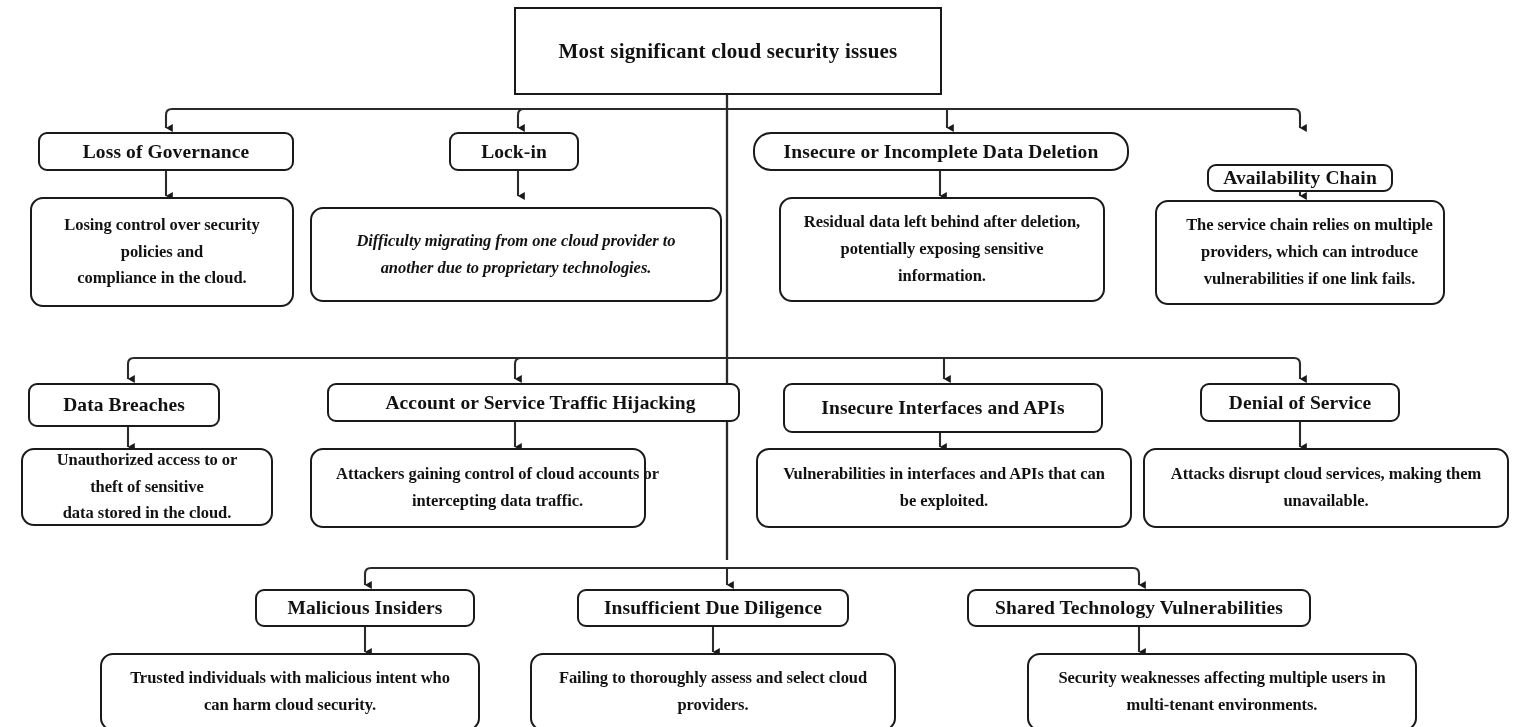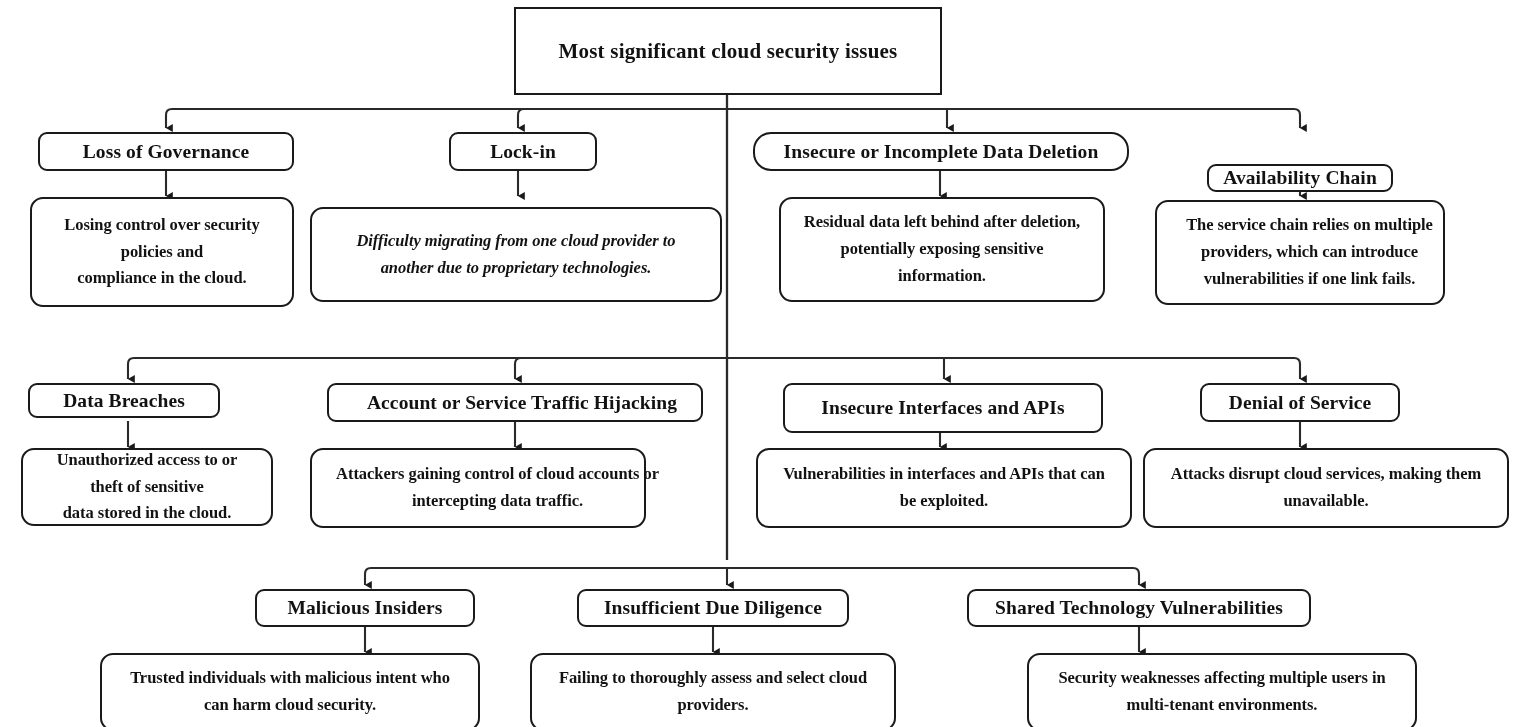--- a/index.html
+++ b/index.html
@@ -76,21 +76,21 @@
     <span>Loss of Governance</span>
   </div>
   <div class="node desc" style="left:30px;top:197px;width:264px;height:110px;">
     <span>
       <span class="ln">Losing control over security</span>
       <span class="ln">policies and</span>
       <span class="ln">compliance in the cloud.</span>
     </span>
   </div>
 
-  <div class="node title" style="left:449px;top:132px;width:148px;height:39px;">
+  <div class="node title" style="left:449px;top:132px;width:130px;height:39px;">
     <span>Lock-in</span>
   </div>
   <div class="node desc" style="left:310px;top:207px;width:412px;height:95px;font-style:italic;">
     <span>
       <span class="ln">Difficulty migrating from one cloud provider to</span>
       <span class="ln">another due to proprietary technologies.</span>
     </span>
   </div>
 
   <div class="node title" style="left:753px;top:132px;width:376px;height:39px;border-radius:18px;">
@@ -108,32 +108,32 @@
     <span>Availability Chain</span>
   </div>
   <div class="node desc" style="left:1155px;top:200px;width:290px;height:105px;padding-left:28px;">
     <span>
       <span class="ln">The service chain relies on multiple</span>
       <span class="ln">providers, which can introduce</span>
       <span class="ln">vulnerabilities if one link fails.</span>
     </span>
   </div>
 
-  <div class="node title" style="left:28px;top:383px;width:192px;height:35px;">
+  <div class="node title" style="left:28px;top:383px;width:192px;height:44px;">
     <span>Data Breaches</span>
   </div>
   <div class="node desc" style="left:21px;top:448px;width:252px;height:78px;">
     <span>
       <span class="ln">Unauthorized access to or</span>
       <span class="ln">theft of sensitive</span>
       <span class="ln">data stored in the cloud.</span>
     </span>
   </div>
 
-  <div class="node title" style="left:327px;top:383px;width:376px;height:39px;padding-left:24px;">
+  <div class="node title" style="left:327px;top:383px;width:413px;height:39px;padding-left:24px;">
     <span>Account or Service Traffic Hijacking</span>
   </div>
   <div class="node desc" style="left:310px;top:448px;width:336px;height:80px;padding-left:48px;">
     <span>
       <span class="ln">Attackers gaining control of cloud accounts or</span>
       <span class="ln">intercepting data traffic.</span>
     </span>
   </div>
 
   <div class="node title" style="left:783px;top:383px;width:320px;height:50px;">

